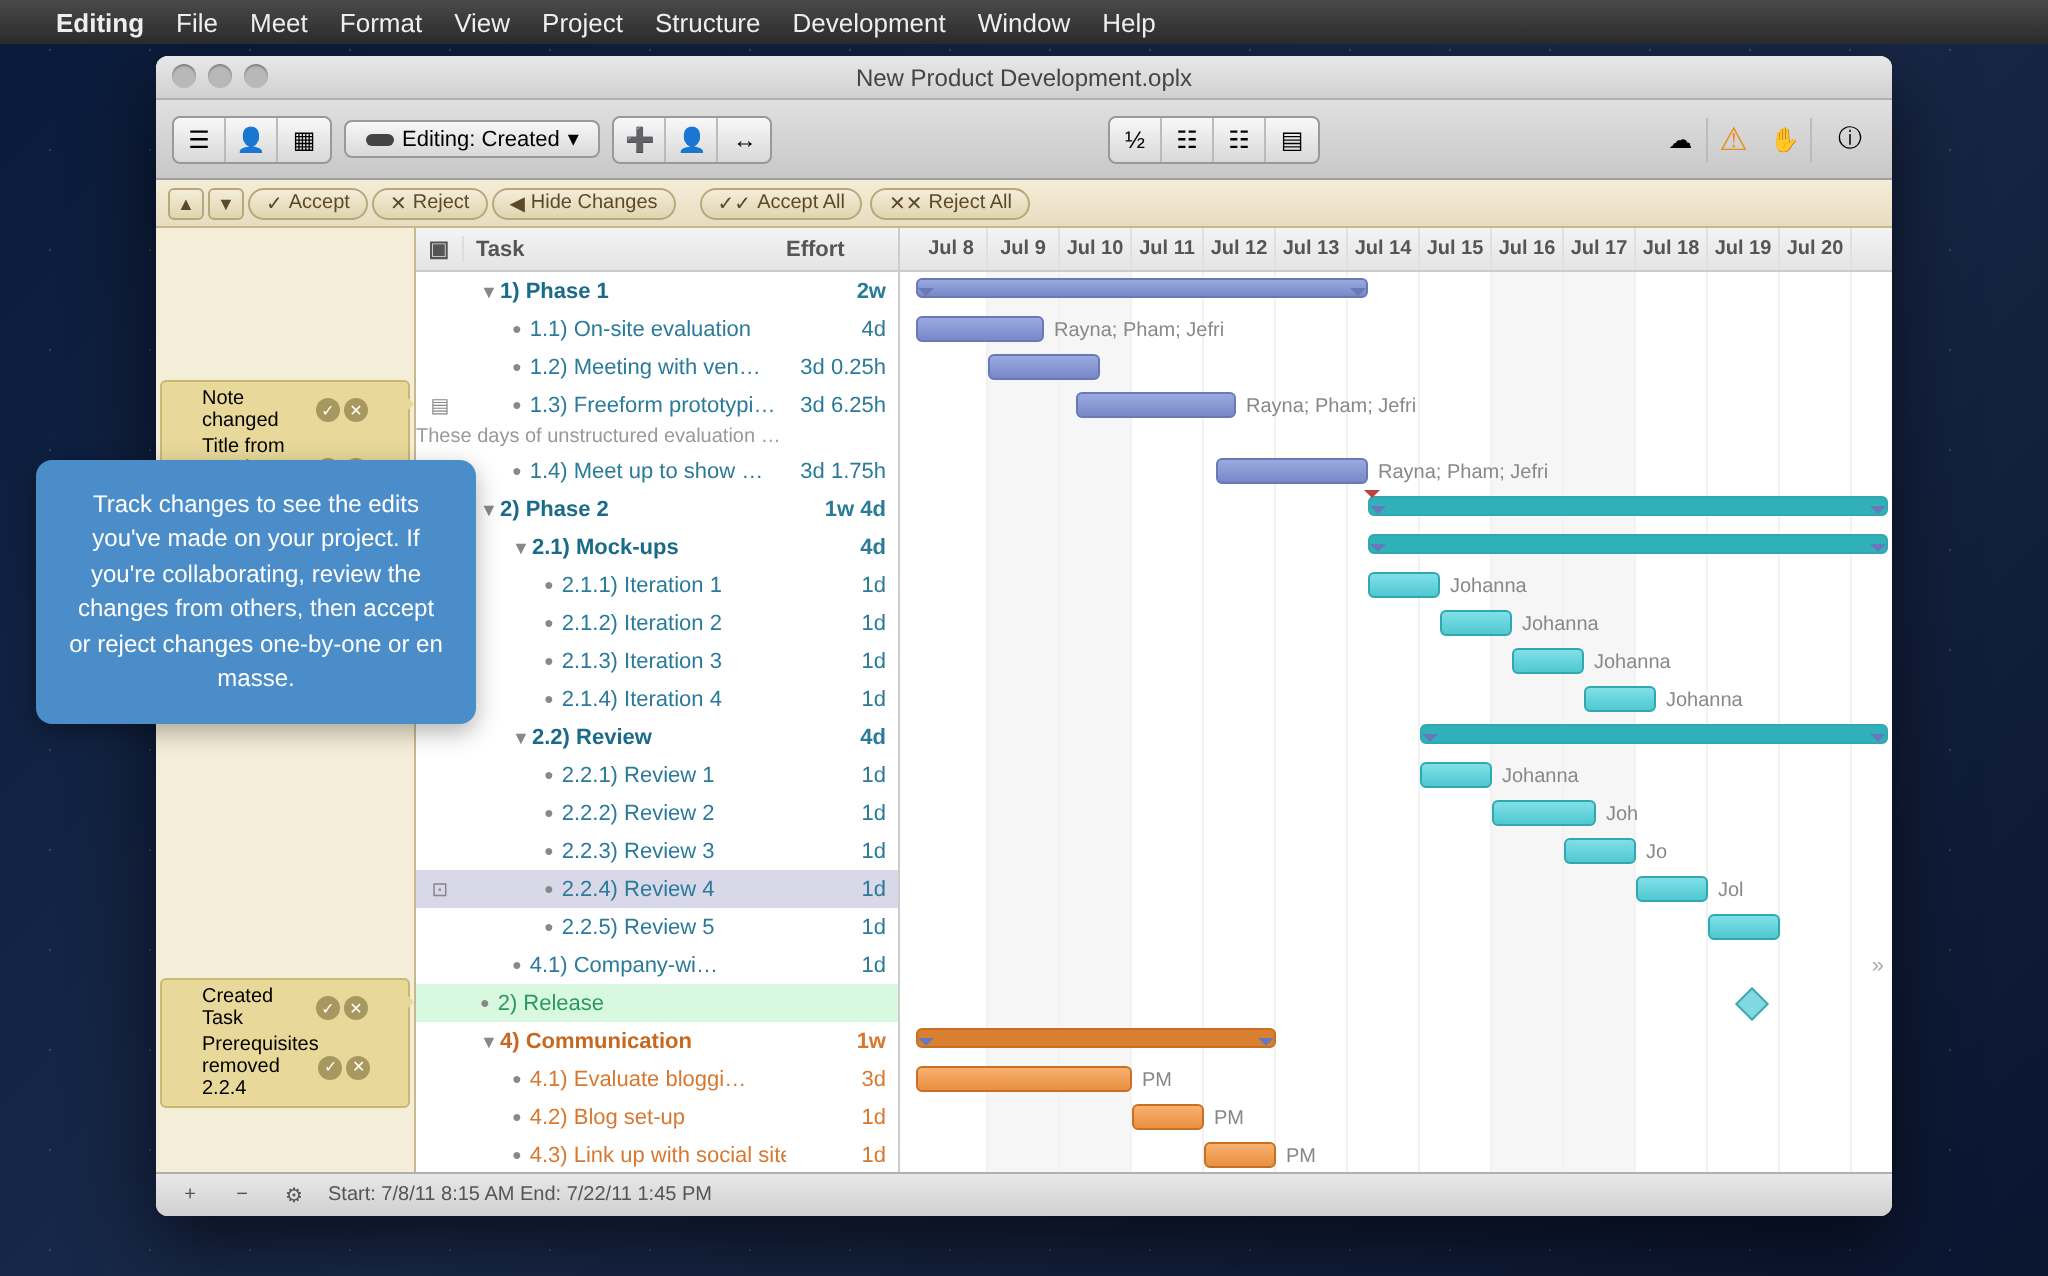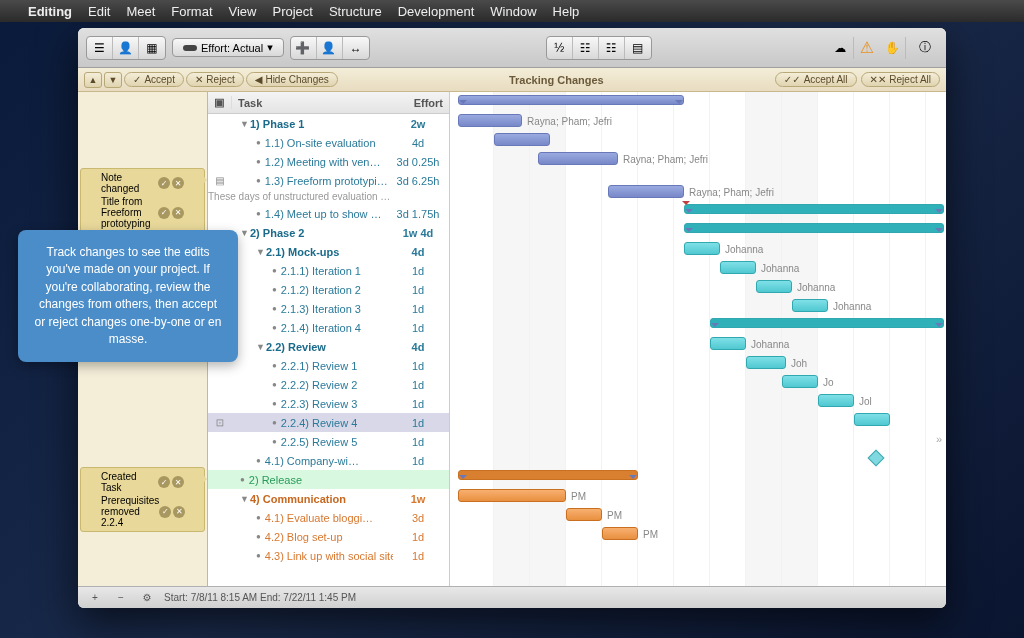--- a/index.html
+++ b/index.html
@@ -45,33 +45,33 @@
 .note-icon { width:12px; height:12px; border-radius:50%; background:#a89860; display:flex; align-items:center; justify-content:center; font-size:8px; color:#fff; }
 .change-note::after{ content:''; position:absolute; right:-8px; top:6px; border:5px solid transparent; border-left-color:#e8d89a; }
 
 .callout { position:absolute; left:18px; top:230px; width:220px; background:#4a8dc8; color:#fff; padding:14px 16px; border-radius:8px; font-size:12px; line-height:1.45; text-align:center; box-shadow:0 4px 12px rgba(0,0,0,.3); z-index:100; }
 
 .content { flex:1; display:flex; overflow:hidden; }
 .task-pane { width:242px; border-right:1px solid #ccc; display:flex; flex-direction:column; font-size:11px; }
 .task-header { height:22px; background:linear-gradient(#f4f4f4,#e4e4e4); border-bottom:1px solid #ccc; display:flex; align-items:center; font-weight:bold; color:#555; }
 .task-header .col-marker { width:24px; border-right:1px solid #ddd; text-align:center; }
 .task-header .col-task { flex:1; padding-left:6px; }
-.task-header .col-effort { width:56px; text-align:right; padding-right:6px; }
+.task-header .col-effort { width:56px; padding-right:6px; }
 
 .task-list { flex:1; overflow-y:auto; }
 .task-row { height:19px; display:flex; align-items:center; color:#2a7a9a; }
 .task-row.phase { color:#1a6a8a; font-weight:bold; }
 .task-row.orange { color:#d87830; }
 .task-row.orange.phase { color:#c86820; }
 .task-row.green { color:#2a9a5a; }
 .task-row.highlighted { background:#d8d8e8; }
 .task-row.green-bg { background:#d8f8e0; }
 .task-row .marker { width:24px; text-align:center; color:#888; font-size:10px; }
 .task-row .title { flex:1; display:flex; align-items:center; overflow:hidden; white-space:nowrap; text-overflow:ellipsis; }
-.task-row .effort { width:56px; text-align:center; padding-right:6px; color:#2a7a9a; }
+.task-row .effort { width:56px; text-align:right; padding-right:6px; color:#2a7a9a; }
 .task-row.orange .effort { color:#d87830; }
 .disclosure { display:inline-block; width:10px; font-size:9px; color:#888; }
 .bullet { color:#888; margin-right:4px; font-size:8px; }
 .task-note { font-size:10px; color:#999; height:14px; line-height:14px; }
 
 
 .gantt { flex:1; display:flex; flex-direction:column; overflow:hidden; background:#fff; }
 .gantt-header { height:22px; background:linear-gradient(#f4f4f4,#e4e4e4); border-bottom:1px solid #ccc; display:flex; font-size:10px; font-weight:bold; color:#555; }
 .gantt-header .day { width:36px; border-right:1px solid #e0e0e0; text-align:center; line-height:22px; }
 .gantt-header .spacer { width:8px; }
@@ -98,42 +98,50 @@
 
 .statusbar { height:22px; background:linear-gradient(#e8e8e8,#d0d0d0); border-top:1px solid #b0b0b0; display:flex; align-items:center; padding:0 8px; font-size:10px; color:#555; gap:8px; }
 .status-btn { width:18px; height:16px; display:flex; align-items:center; justify-content:center; cursor:pointer; }
 </style>
 </head>
 <body>
 
 <div class="menubar">
   <span class="apple"></span>
   <span class="app-name">Editing</span>
-  <span>Edit</span>
+  <span>File</span>
   <span>Meet</span>
   <span>Format</span>
   <span>View</span>
   <span>Project</span>
   <span>Structure</span>
   <span>Development</span>
   <span>Window</span>
   <span>Help</span>
 </div>
 
 <div class="window">
+  <div class="titlebar">
+    <div class="traffic">
+      <span class="tl-close"></span>
+      <span class="tl-min"></span>
+      <span class="tl-max"></span>
+    </div>
+    <span>New Product Development.oplx</span>
+  </div>
 
   <div class="toolbar">
     <div class="tool-group">
       <div class="tool-btn">☰</div>
       <div class="tool-btn">👤</div>
       <div class="tool-btn">▦</div>
     </div>
     <div class="editing-pill">
       <span style="width:14px;height:6px;background:#444;border-radius:3px"></span>
-      <span>Effort: Actual</span>
+      <span>Editing: Created</span>
       <span>▾</span>
     </div>
     <div class="tool-group">
       <div class="tool-btn">➕</div>
       <div class="tool-btn">👤</div>
       <div class="tool-btn">↔</div>
     </div>
     <div class="toolbar-spacer"></div>
     <div class="tool-group">
       <div class="tool-btn">½</div>
@@ -158,21 +166,20 @@
         </div>
       <div class="pill-btn">
           <span>✕</span>
           <span>Reject</span>
         </div>
       <div class="pill-btn">
           <span>◀</span>
           <span>Hide Changes</span>
         </div>
     </div>
-    <div class="center-title">Tracking Changes</div>
     <div class="right-controls">
       <div class="pill-btn">
           <span>✓✓</span>
           <span>Accept All</span>
         </div>
       <div class="pill-btn">
           <span>✕✕</span>
           <span>Reject All</span>
         </div>
     </div>
@@ -406,20 +413,36 @@
               <div class="title" style="padding-left: 24px;">
                 <span class="bullet">●</span>
                 <span>4.3) Link up with social sites</span>
               </div>
               <div class="effort">1d</div>
             </div>
           </div>
       </div>
 
       <div class="gantt">
+        <div class="gantt-header" id="gantt-header">
+            <div class="spacer"></div>
+            <div class="day">Jul 8</div>
+            <div class="day">Jul 9</div>
+            <div class="day">Jul 10</div>
+            <div class="day">Jul 11</div>
+            <div class="day">Jul 12</div>
+            <div class="day">Jul 13</div>
+            <div class="day">Jul 14</div>
+            <div class="day">Jul 15</div>
+            <div class="day">Jul 16</div>
+            <div class="day">Jul 17</div>
+            <div class="day">Jul 18</div>
+            <div class="day">Jul 19</div>
+            <div class="day">Jul 20</div>
+          </div>
         <div class="gantt-body">
           <div class="gantt-grid" id="gantt-grid">
               <div class="spacer"></div>
               <div class="day-col"></div>
               <div class="day-col weekend"></div>
               <div class="day-col weekend"></div>
               <div class="day-col"></div>
               <div class="day-col"></div>
               <div class="day-col"></div>
               <div class="day-col"></div>
@@ -453,21 +476,21 @@
               <div class="bar teal" style="left: 306px; width: 36px; top: 188px;">
                 <span class="bar-label">Johanna</span>
               </div>
               <div class="bar teal" style="left: 342px; width: 36px; top: 207px;">
                 <span class="bar-label">Johanna</span>
               </div>
               <div class="bar teal summary" style="left: 260px; width: 234px; top: 226px;"></div>
               <div class="bar teal" style="left: 260px; width: 36px; top: 245px;">
                 <span class="bar-label">Johanna</span>
               </div>
-              <div class="bar teal" style="left: 296px; width: 40px; top: 264px;">
+              <div class="bar teal" style="left: 296px; width: 52px; top: 264px;">
                 <span class="bar-label">Joh</span>
               </div>
               <div class="bar teal" style="left: 332px; width: 36px; top: 283px;">
                 <span class="bar-label">Jo</span>
               </div>
               <div class="bar teal" style="left: 368px; width: 36px; top: 302px;">
                 <span class="bar-label">Jol</span>
               </div>
               <div class="bar teal" style="left: 404px; width: 36px; top: 321px;"></div>
               <div class="continues" style="top: 341px;">»</div>

